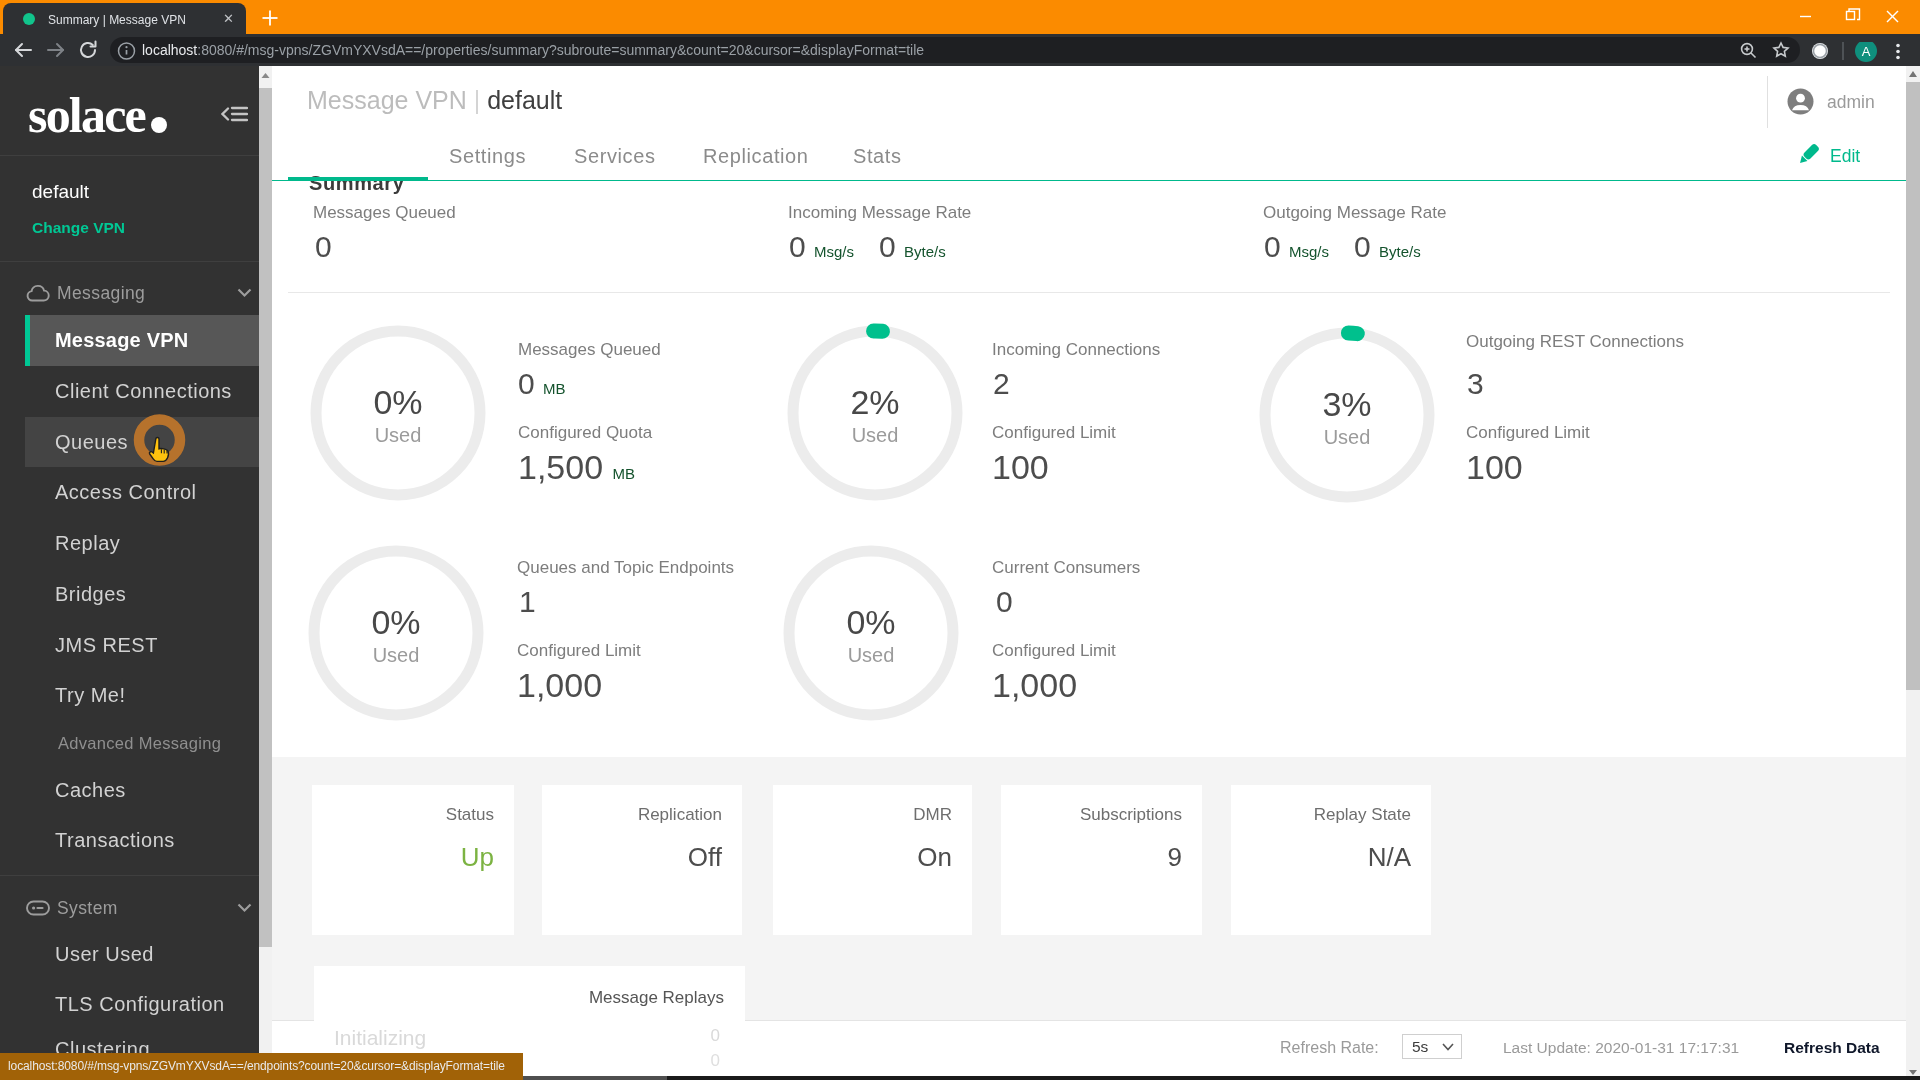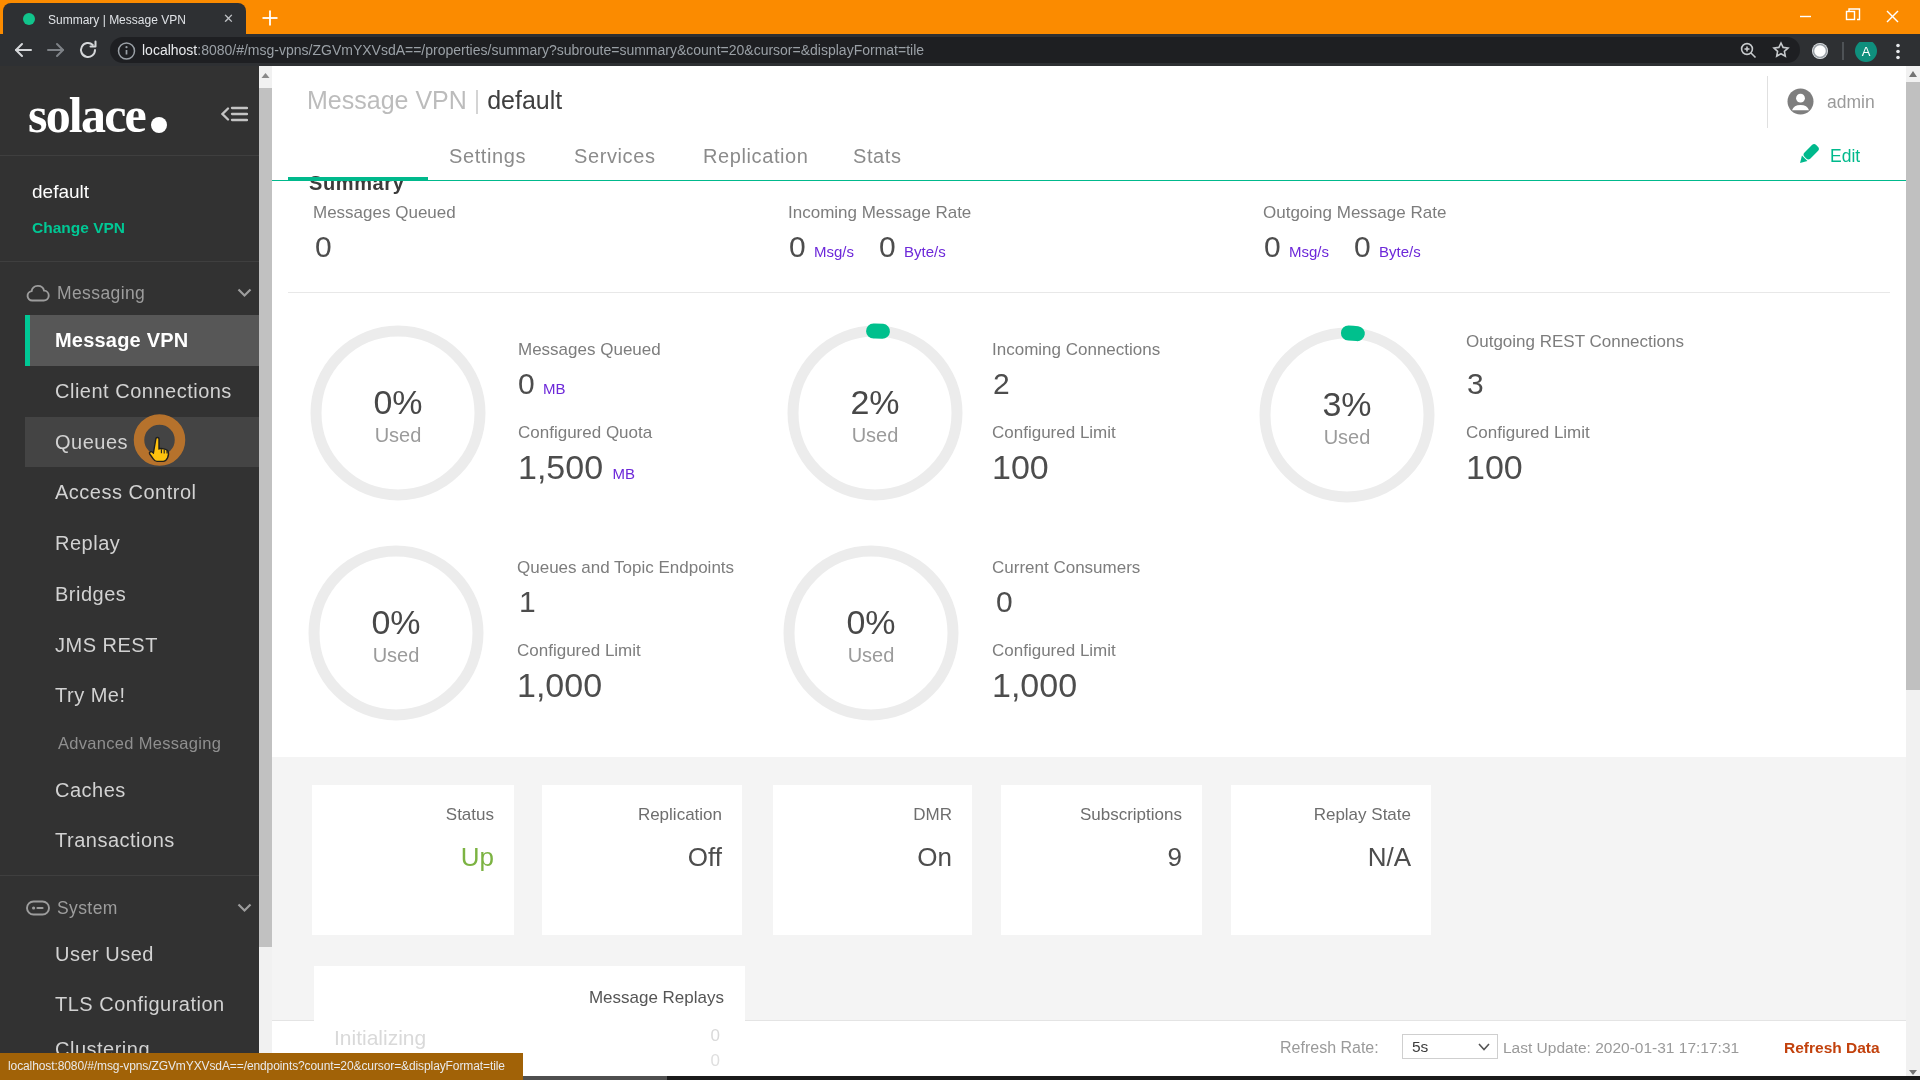--- a/index.html
+++ b/index.html
@@ -24,21 +24,21 @@
   .sb-sect { position:absolute; left:57px; color:#9d9d9d; font-size:17.5px; letter-spacing:0.4px; }
   .sb-div { position:absolute; left:0; width:259px; height:1px; background:#3f3f3f; }
   #sb-scroll { left:259px; top:66px; width:13px; height:1014px; background:#f1f1f1; }
   #sb-thumb { left:259px; top:88px; width:13px; height:859px; background:#c1c1c1; }
 
   
   #content { left:272px; top:66px; width:1634px; height:1014px; background:#fff; }
   .lbl { position:absolute; color:#7d7d7d; font-size:17px; white-space:nowrap; }
   .val { position:absolute; color:#4d4d4d; font-size:30px; white-space:nowrap; }
   .bigval { position:absolute; color:#4d4d4d; font-size:34px; white-space:nowrap; }
-  .unit { color:#6d28d9; font-size:15px;margin-top:12px; }
+  .unit { color:#14532d; font-size:15px;margin-top:12px; }
   .tab-lbl { position:absolute; top:0; color:#8b8b8b; font-size:20px; letter-spacing:0.6px; }
   .card { position:absolute; background:#fff; }
   .card .clbl { position:absolute; right:20px; top:20px; font-size:17px; color:#6e6e6e; }
   .card .cval { position:absolute; right:20px; top:57px; font-size:26px; color:#4d4d4d; }
 
   
   #footer { left:272px; top:1020px; width:1634px; height:56px; background:#ffffff; border-top:1px solid #e4e4e4; }
 
   
   #rsb { left:1906px; top:66px; width:14px; height:1014px; background:#f1f1f1; }
@@ -286,28 +286,28 @@
 <div class="card" style="left:314px;top:966px;width:431px;height:114px;z-index:5;">
   <div style="position:absolute;right:21px;top:22px;font-size:17px;color:#555;">Message Replays</div>
   <div style="position:absolute;left:20px;top:60px;font-size:21px;color:#d9d9d9;">Initializing</div>
   <div style="position:absolute;right:25px;top:60px;font-size:17px;color:#d9d9d9;">0</div>
   <div style="position:absolute;left:20px;top:85px;font-size:17px;color:#dfdfdf;">Active</div>
   <div style="position:absolute;right:25px;top:85px;font-size:17px;color:#dfdfdf;">0</div>
 </div>
 
 <div class="abs" id="footer"></div>
 <div class="abs" style="left:1280px;top:1039px;font-size:16px;color:#9a9a9a;">Refresh Rate:</div>
-<div class="abs" style="left:1402px;top:1034px;width:96px;height:25px;border:1px solid #cfcfcf;background:#fff;">
+<div class="abs" style="left:1402px;top:1034px;width:60px;height:25px;border:1px solid #cfcfcf;background:#fff;">
   <div style="position:absolute;left:9px;top:3px;font-size:15.5px;color:#3c3c3c;">5s</div>
   <svg style="position:absolute;right:7px;top:8px" width="12" height="8" viewBox="0 0 12 8">
       <polyline points="1,1 6,6.5 11,1" fill="none" stroke="#555" stroke-width="1.6"></polyline>
     </svg>
 </div>
 <div class="abs" style="left:1503px;top:1039px;font-size:15.5px;color:#9a9a9a;">Last Update: 2020-01-31 17:17:31</div>
-<div class="abs" style="left:1784px;top:1039px;font-size:15.5px;color:#c2410c;font-weight:bold;">Refresh Data</div>
+<div class="abs" style="left:1784px;top:1039px;font-size:15.5px;color:#0f172a;font-weight:bold;">Refresh Data</div>
 
 <div class="abs" style="left:523px;top:1076px;width:144px;height:4px;background:#4f4f4f;z-index:11;"></div>
 <div class="abs" style="left:667px;top:1076px;width:1253px;height:4px;background:#1a1a1a;z-index:11;"></div>
 
 <div class="abs" id="rsb"></div>
 <div class="abs" id="rsb-thumb"></div>
 <svg class="abs" style="left:1906px;top:66px" width="14" height="16" viewBox="0 0 14 16">
     <path d="M 7 5 l 4 6 h -8 z" fill="#747474"></path>
   </svg>
 <svg class="abs" style="left:1906px;top:1064px" width="14" height="16" viewBox="0 0 14 16">

